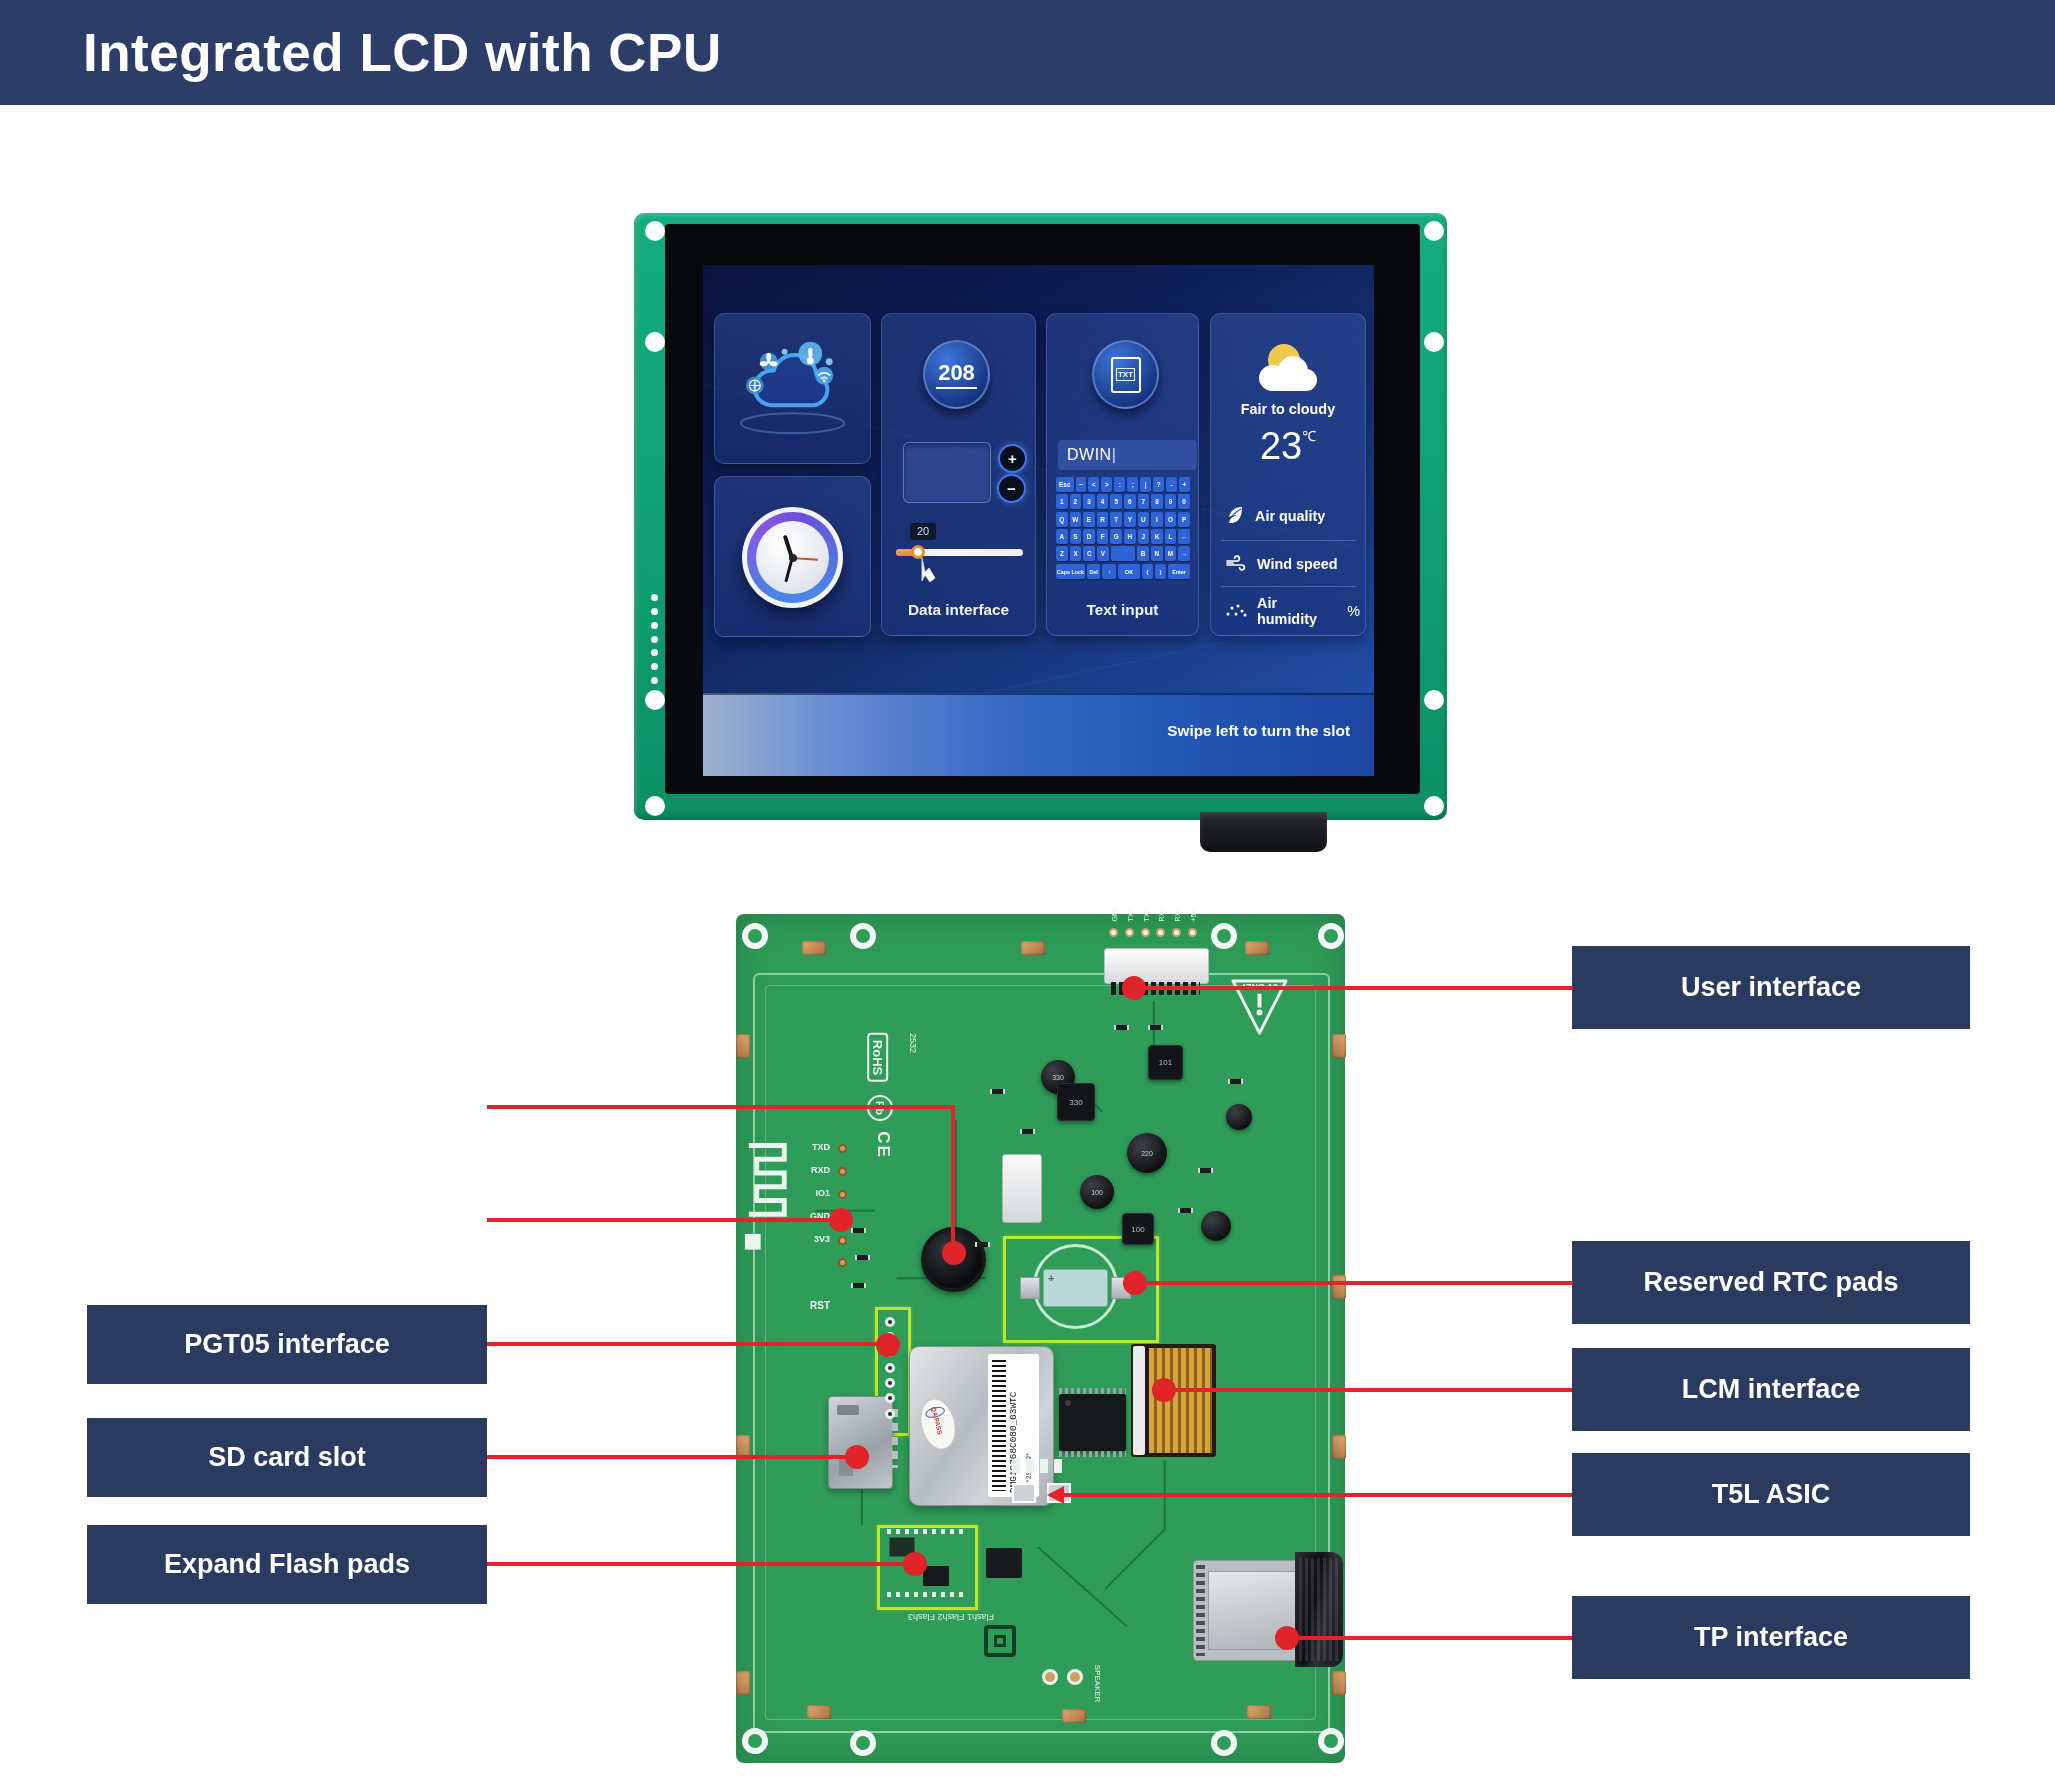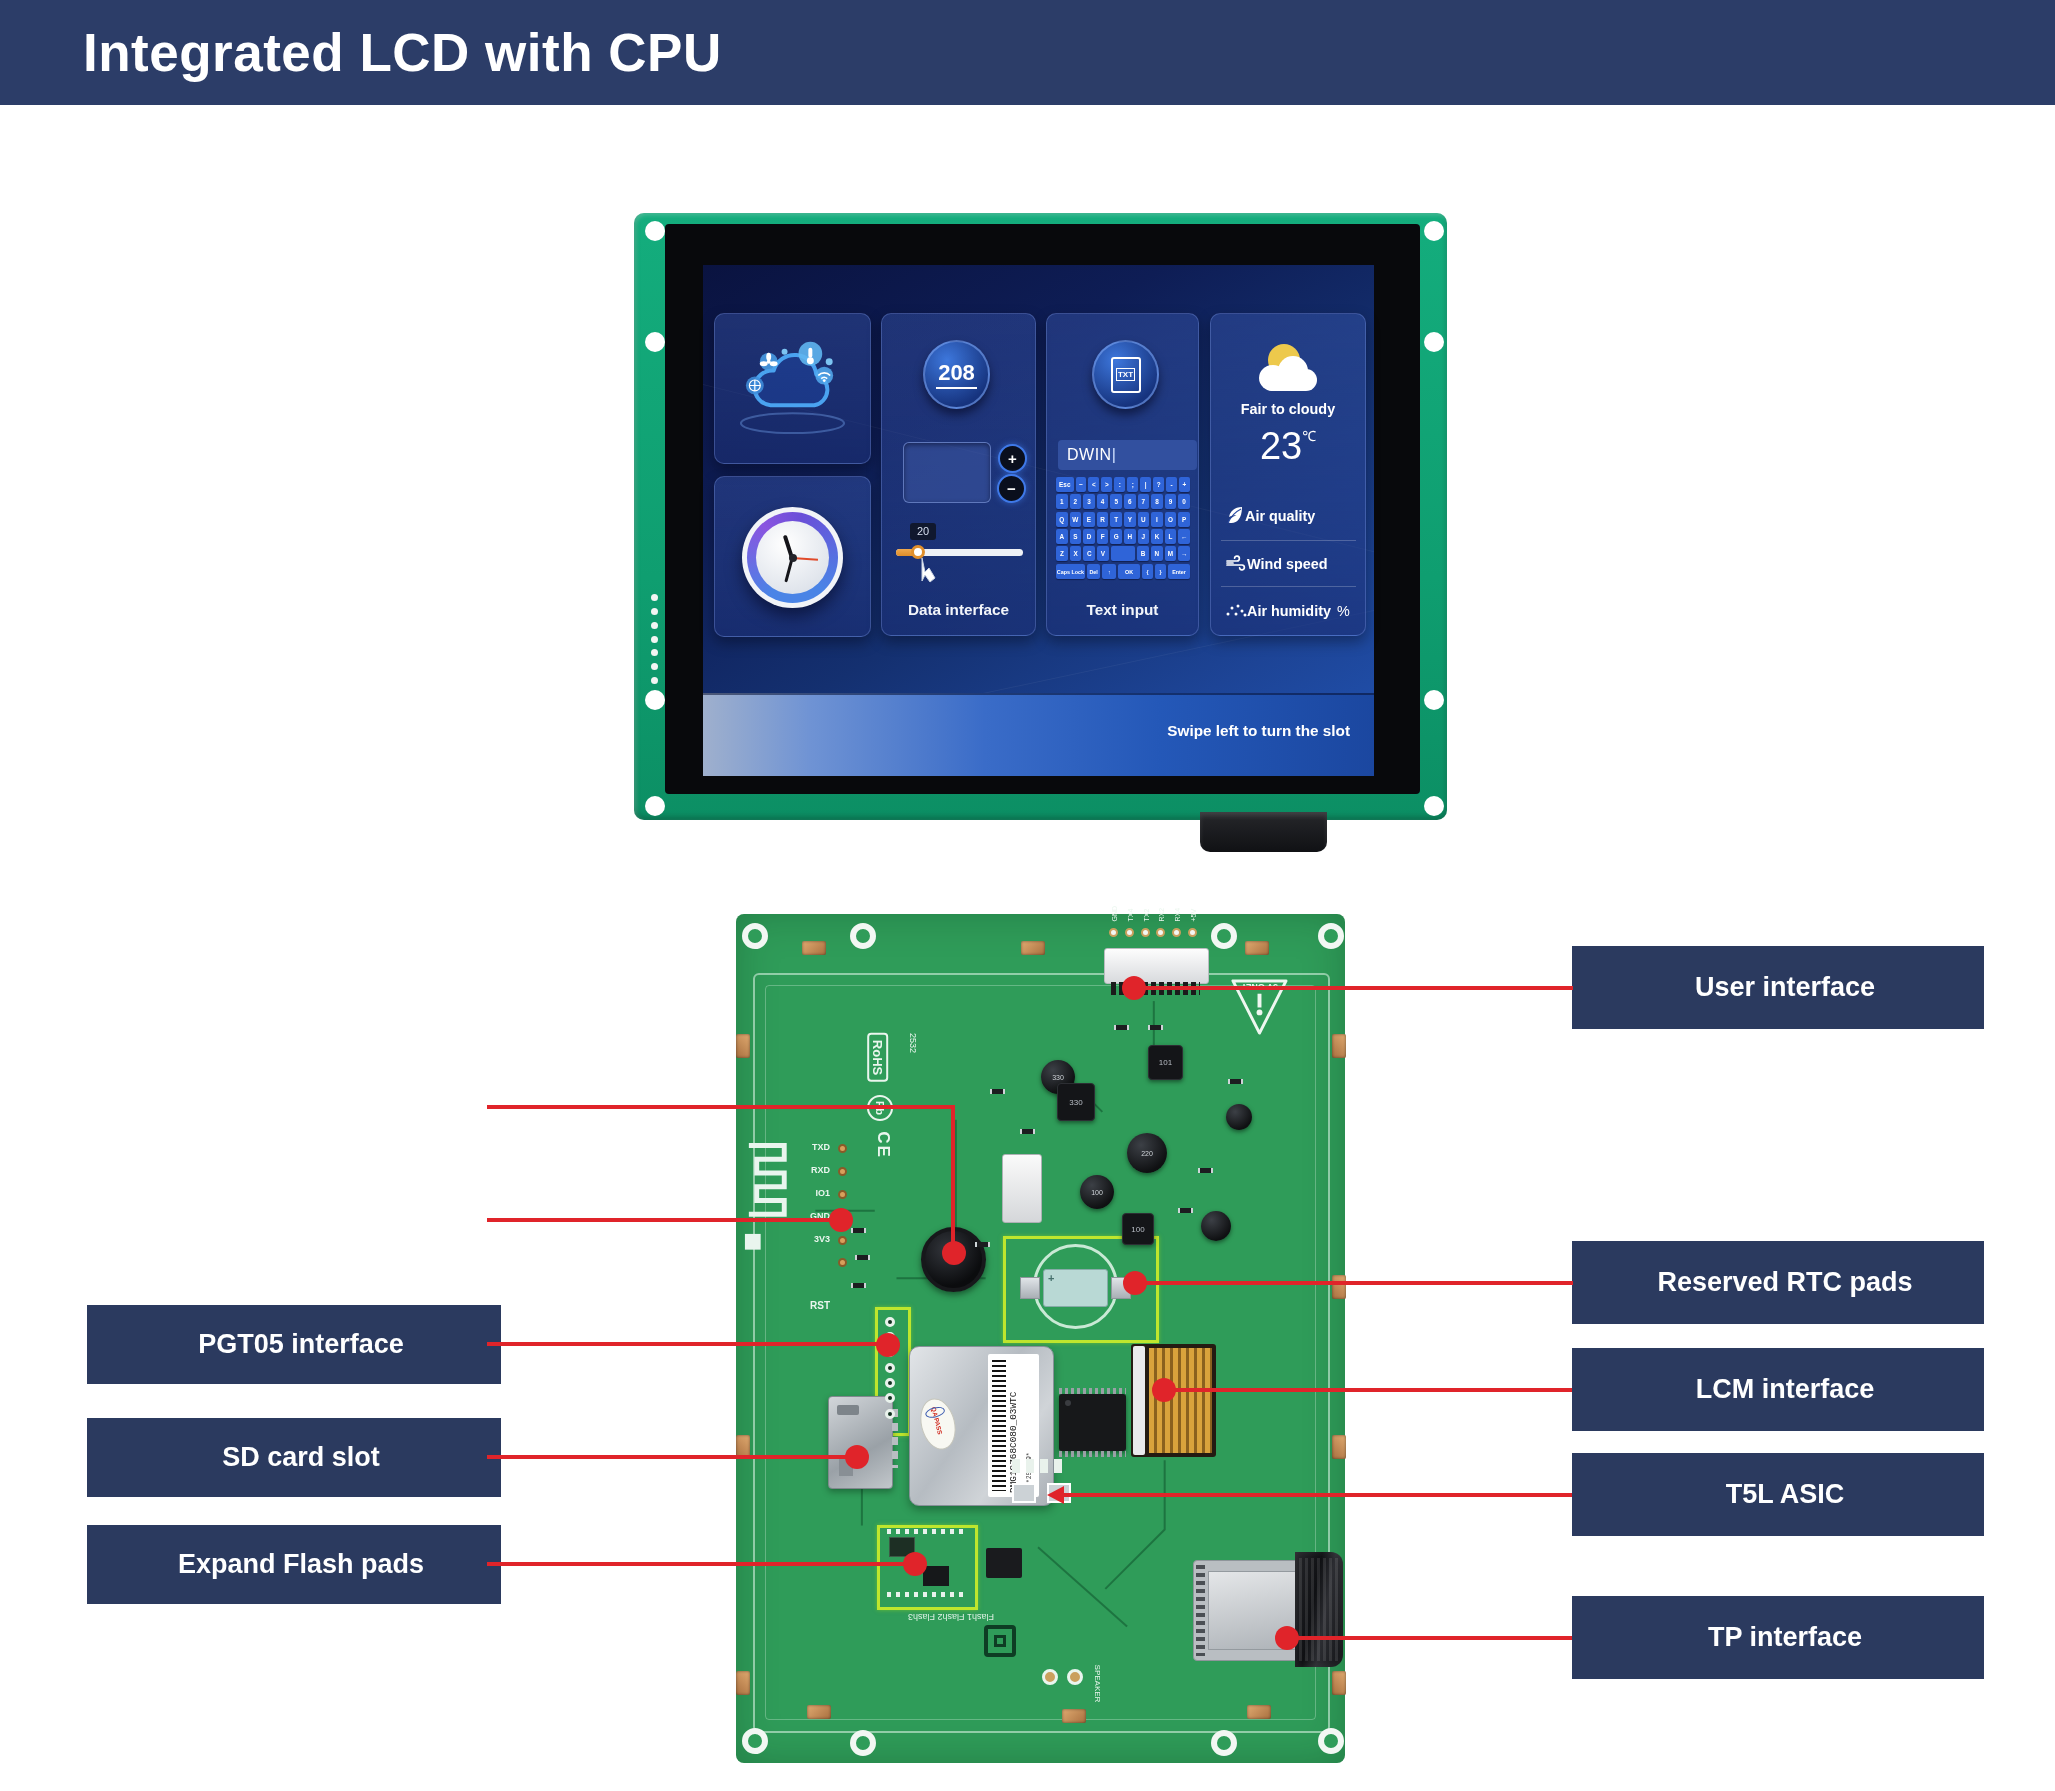--- a/index.html
+++ b/index.html
@@ -41,21 +41,21 @@
   
   #txt-input{background:#32509f;border-radius:4px;color:#fff;font-size:16px;line-height:30px;padding-left:9px;letter-spacing:0.5px;}
   .kb-row{display:flex;gap:2px;}
   .kb-key{flex:1 1 0;background:#2f64d8;border-radius:2px;color:#fff;font-size:6.4px;font-weight:700;
           display:flex;align-items:center;justify-content:center;overflow:hidden;box-shadow:0 1px 1px rgba(0,0,20,.4);}
   .kb-wide{flex-grow:2.1;}
   .kb-mid{flex-grow:1.6;}
   .kb-sm{flex-grow:.8;}
 
   
-  .w-row{color:#fff;font-size:14.4px;font-weight:700;display:flex;align-items:center;}
+  .w-row{color:#fff;font-size:14.4px;font-weight:700;display:flex;align-items:center;gap:10px;}
   .w-div{background:rgba(255,255,255,.22);height:1px;}
   #sun{background:#edc94c;border-radius:50%;}
   .cloud-w{background:#fff;border-radius:50%;}
 
   
   #swipe-band{left:703px;top:693px;width:671px;height:81px;
      background:linear-gradient(90deg,#9fb0cd 0%,#6f93d4 16%,#3a6cc8 42%,#2458b8 68%,#1b47a0 100%);
      border-top:2px solid rgba(8,16,50,.55);}
   #swipe-text{right:24px;top:27px;color:#fff;font-size:15.3px;font-weight:700;position:absolute;}
 
@@ -73,21 +73,21 @@
   .res{width:11px;height:5px;background:#1c1d20;border-left:2px solid #cfd4d8;border-right:2px solid #cfd4d8;}
   .hl-box{border:3px solid #bee62e;box-shadow:0 0 4px rgba(160,220,20,.5);}
   .pad-dot{width:9px;height:9px;border-radius:50%;background:#d8a05c;border:2px solid #8a5a28;box-sizing:border-box;}
   .hole-sm{width:10px;height:10px;border-radius:50%;background:#11321f;border:3px solid #e9f2ec;box-sizing:border-box;}
   .silk-txt{color:#eaf6ee;font-weight:700;}
   .rot90{transform:rotate(90deg);transform-origin:center;}
   .rot180{transform:rotate(180deg);transform-origin:center;}
 
   
   .callout{background:#2b3a5f;color:#fff;display:flex;align-items:center;justify-content:center;
-           font-size:27px;font-weight:600;z-index:4;padding-left:14px;}
+           font-size:27px;font-weight:600;z-index:4;}
   .rline{background:#e0242a;z-index:5;}
   .rdot{width:24px;height:24px;border-radius:50%;background:#e0242a;z-index:6;}
   .rarrow{width:0;height:0;border-top:9px solid transparent;border-bottom:9px solid transparent;
           border-right:17px solid #e0242a;z-index:6;}
 </style>
 </head>
 <body>
 
 <div id="canvas">
 

